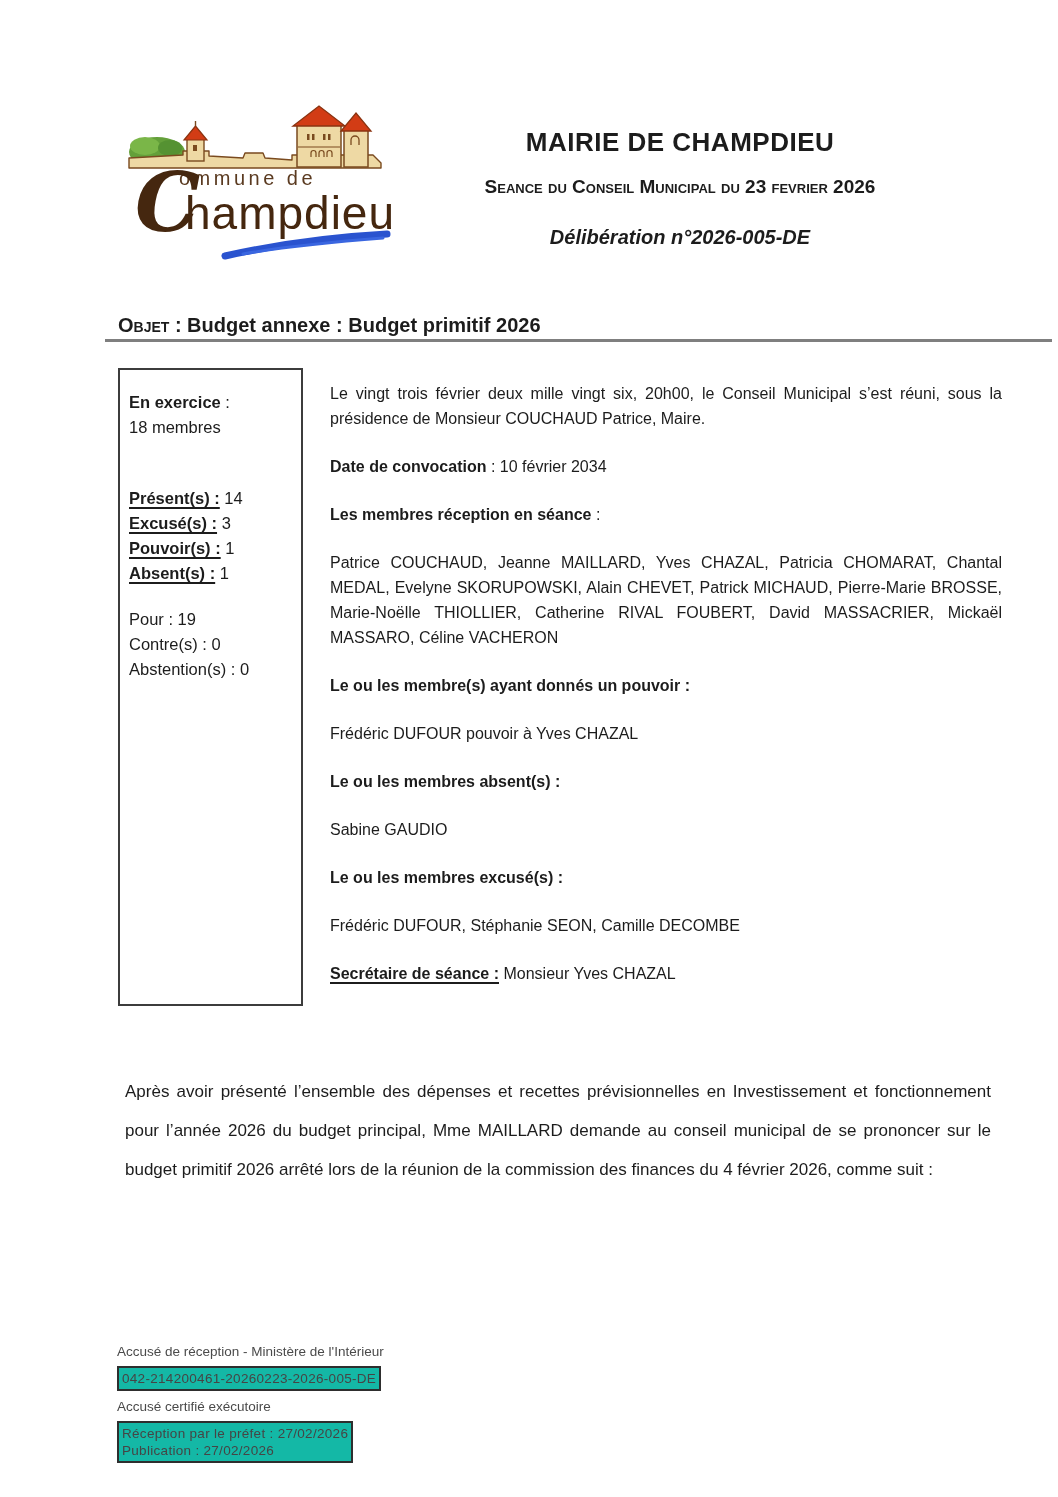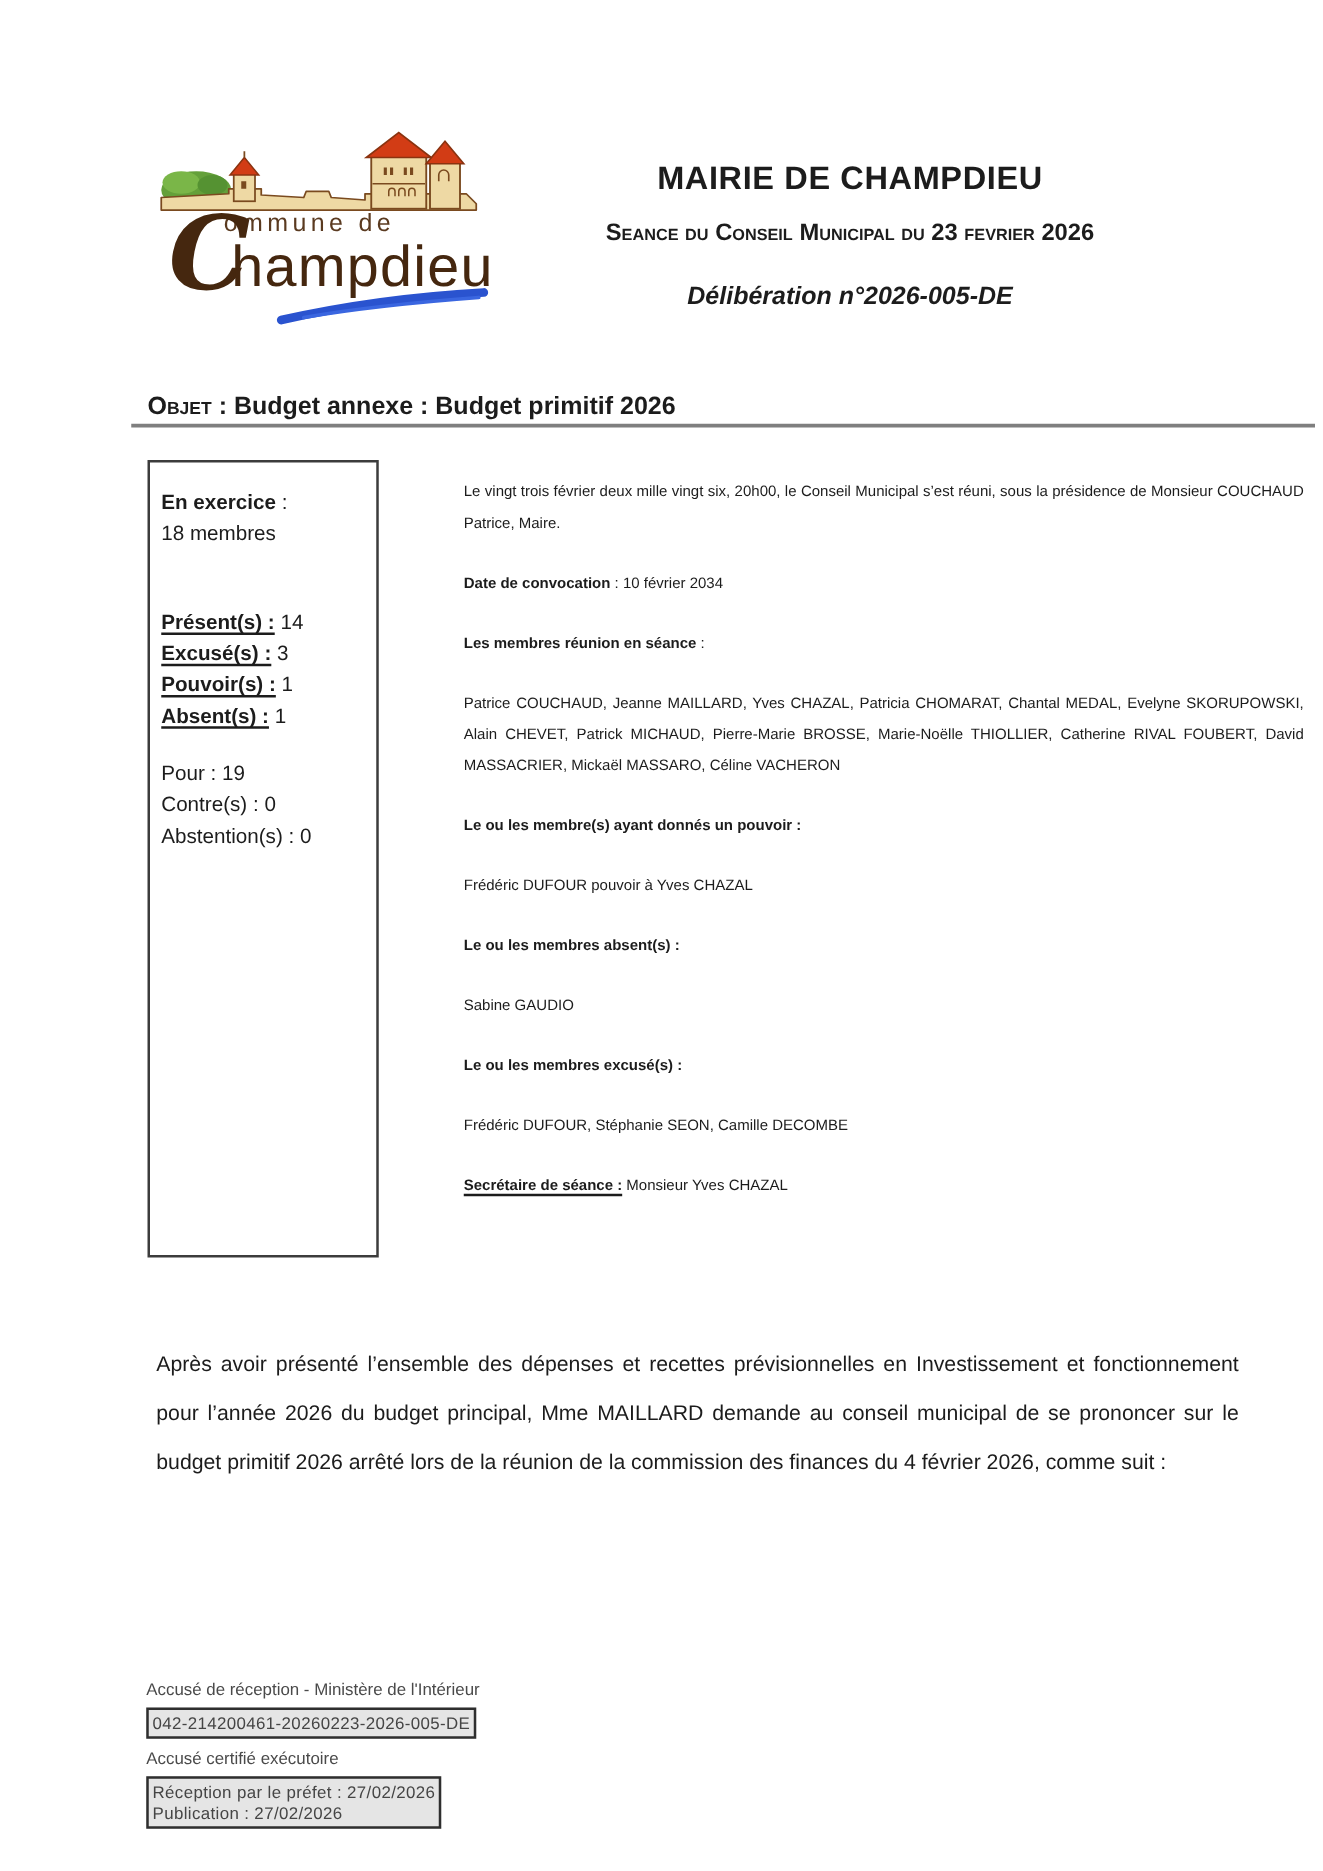--- a/index.html
+++ b/index.html
@@ -25,31 +25,31 @@
 
   
   .attendance{
     left:118px;top:368px;width:185px;height:638px;border:2px solid #3c3c3c;
     box-sizing:border-box;padding:20px 20px 0 9px;font-size:16.5px;line-height:25px;
   }
   .att-gap1{height:46px;}
   .att-gap2{height:21px;}
 
   
-  .session-block{left:330px;top:381px;width:672px;font-size:12px;line-height:25px;margin-left:41px;}
+  .session-block{left:330px;top:381px;width:672px;font-size:16px;line-height:25px;}
   .session-block p{margin:0 0 23px 0;}
 
   
   .body-par{left:125px;top:1072px;width:866px;font-size:17px;line-height:39px;}
 
   
   .stamp{left:117px;top:1341px;font-size:13.5px;color:#4a4a4a;line-height:17px;}
   .stamp .box{
     display:inline-block;border:2px solid #2e2e2e;padding:2px 3px;margin:4px 0 5px 0;
-    color:#454545;letter-spacing:.3px;background:#e5e5e5;
+    color:#454545;letter-spacing:.3px;background:#14b8a6;
   }
   .stamp .plain{margin:2px 0;}
 </style>
 </head>
 <body>
 
 <div class="page">
 
   <div class="abs" style="left:115px;top:95px;width:290px;height:180px;">
     <svg width="290" height="180" viewBox="0 0 290 180">
@@ -129,21 +129,21 @@
     <div>Contre(s) : 0</div>
     <div>Abstention(s) : 0</div>
   </div>
 
   <div class="abs session-block">
     <p class="just">Le vingt trois février deux mille vingt six, 20h00, le Conseil Municipal s’est réuni, sous la présidence de Monsieur COUCHAUD Patrice, Maire.</p>
     <p>
       <span class="b">Date de convocation</span><span> : 10 février 2034</span>
     </p>
     <p>
-      <span class="b">Les membres réunion en séance</span><span> :</span>
+      <span class="b">Les membres réception en séance</span><span> :</span>
     </p>
     <p class="just">Patrice COUCHAUD, Jeanne MAILLARD, Yves CHAZAL, Patricia CHOMARAT, Chantal MEDAL, Evelyne SKORUPOWSKI, Alain CHEVET, Patrick MICHAUD, Pierre-Marie BROSSE, Marie-Noëlle THIOLLIER, Catherine RIVAL FOUBERT, David MASSACRIER, Mickaël MASSARO, Céline VACHERON</p>
     <p class="b">Le ou les membre(s) ayant donnés un pouvoir :</p>
     <p>Frédéric DUFOUR pouvoir à Yves CHAZAL</p>
     <p class="b">Le ou les membres absent(s) :</p>
     <p>Sabine GAUDIO</p>
     <p class="b">Le ou les membres excusé(s) :</p>
     <p>Frédéric DUFOUR, Stéphanie SEON, Camille DECOMBE</p>
     <p>
       <span class="b u">Secrétaire de séance :</span><span> Monsieur Yves CHAZAL</span>

